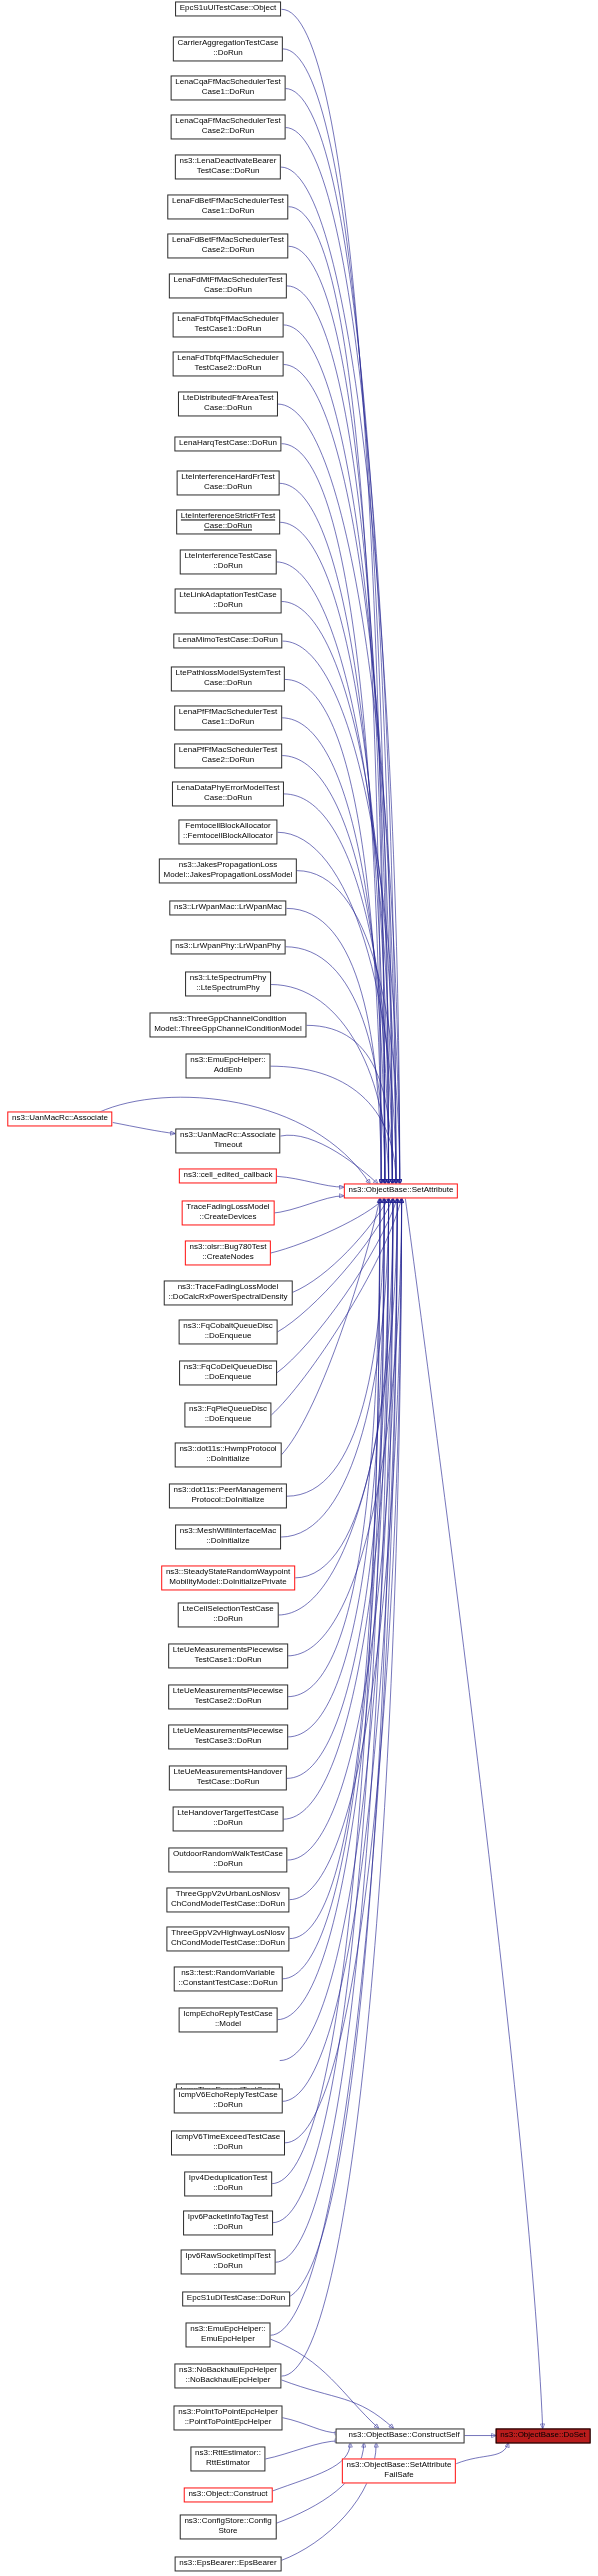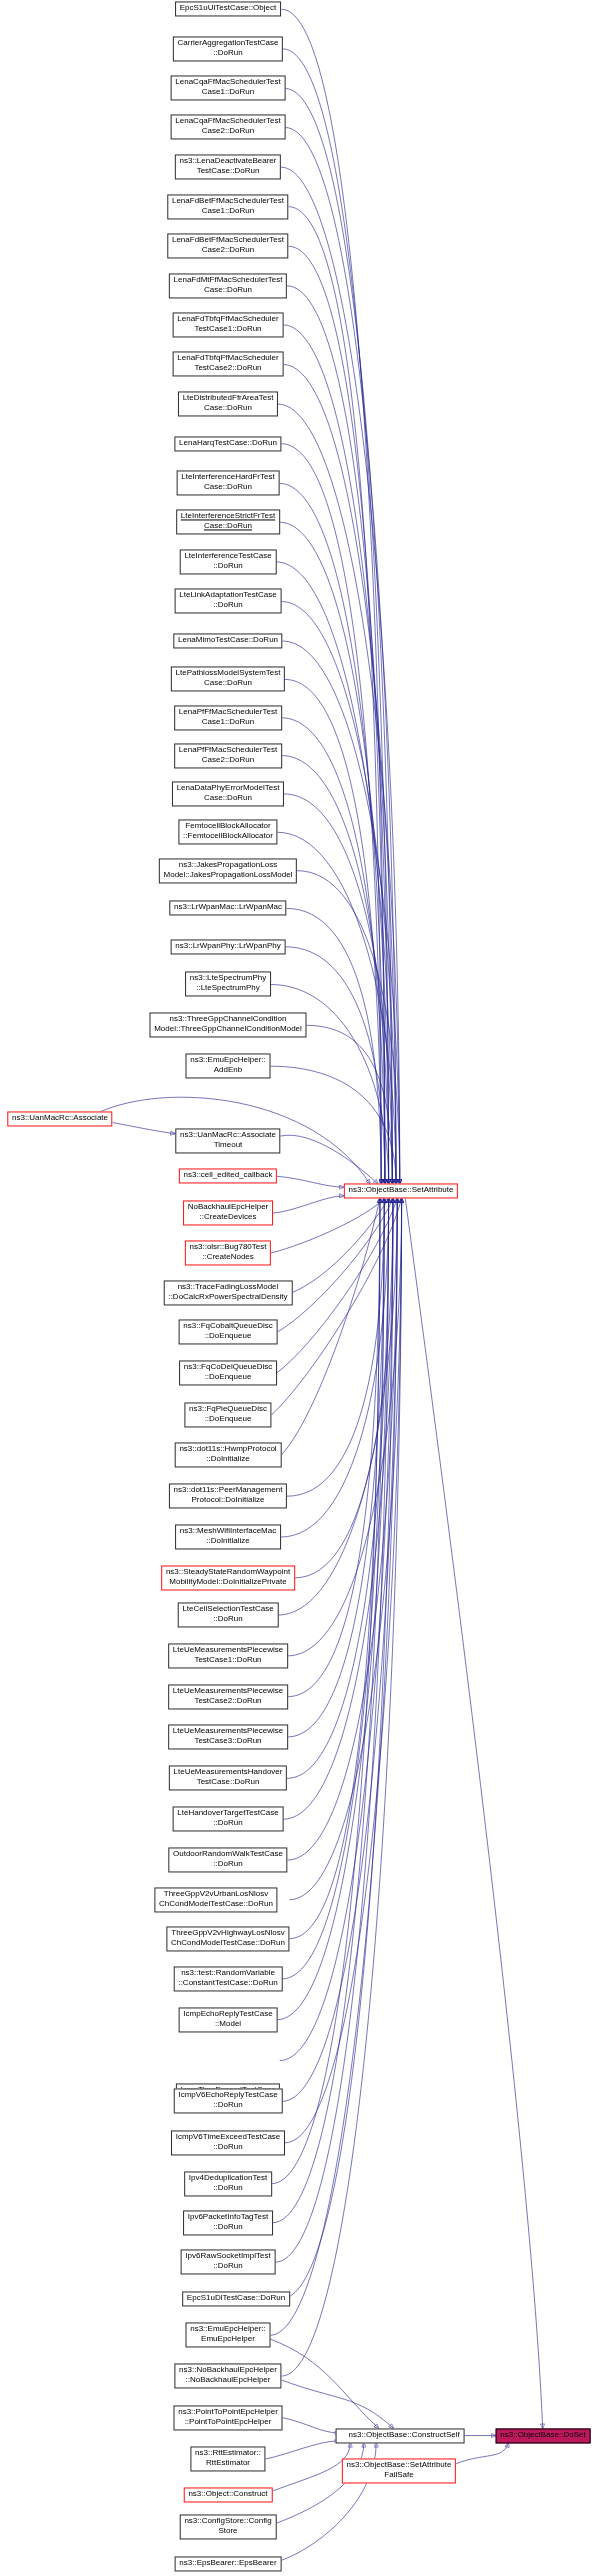--- a/index.html
+++ b/index.html
@@ -4,21 +4,21 @@
 <style>
   html,body{margin:0;padding:0;background:#ffffff;}
   .canvas{position:relative;width:599px;height:2576px;background:#ffffff;overflow:hidden;
           font-family:"Liberation Sans",sans-serif;}
   .edge-layer{position:absolute;left:0;top:0;width:599px;height:2576px;z-index:1;}
   .edge-layer path{fill:none;stroke:#202090;stroke-width:1px;}
   .node{position:absolute;transform:translate(-50%,-50%);z-index:2;background:#ffffff;
         border:0.6px solid #2b2b2b;color:#000000;font-size:8px;line-height:10px;
         padding:1.2px 3.7px 1.9px 3.7px;text-align:center;white-space:pre-line;cursor:pointer;}
   .node.red{border:0.6px solid #ff0f0f;}
-  .node.target{background:#be185d;border:0.6px solid #000000;cursor:default;}
+  .node.target{background:#b91c1c;border:0.6px solid #000000;cursor:default;}
 </style>
 </head>
 <body>
 
 <div class="canvas">
   <svg class="edge-layer" width="599" height="2576" viewBox="0 0 968 4163" xmlns="http://www.w3.org/2000/svg">
     <defs>
       <marker id="arrow" viewBox="0 0 10 10" refX="9" refY="5" markerWidth="10" markerHeight="8" orient="auto">
         <path d="M 0 0.8 L 10 5 L 0 9.2 z" fill="#202090" stroke="none"></path>
       </marker>
@@ -146,21 +146,21 @@
     <div class="node " style="left: 228px; top: 984px;">ns3::LteSpectrumPhy
 ::LteSpectrumPhy</div>
     <div class="node " style="left: 228px; top: 1025px;">ns3::ThreeGppChannelCondition
 Model::ThreeGppChannelConditionModel</div>
     <div class="node " style="left: 228px; top: 1066px;">ns3::EmuEpcHelper::
 AddEnb</div>
     <div class="node red" style="left: 60px; top: 1119px;">ns3::UanMacRc::Associate</div>
     <div class="node " style="left: 228px; top: 1141px;">ns3::UanMacRc::Associate
 Timeout</div>
     <div class="node red" style="left: 228px; top: 1176px;">ns3::cell_edited_callback</div>
-    <div class="node red" style="left: 228px; top: 1213px;">NoBackhaulEpcHelper
+    <div class="node red" style="left: 228px; top: 1213px;">TraceFadingLossModel
 ::CreateDevices</div>
     <div class="node red" style="left: 228px; top: 1253px;">ns3::olsr::Bug780Test
 ::CreateNodes</div>
     <div class="node " style="left: 228px; top: 1293px;">ns3::TraceFadingLossModel
 ::DoCalcRxPowerSpectralDensity</div>
     <div class="node " style="left: 228px; top: 1332px;">ns3::FqCobaltQueueDisc
 ::DoEnqueue</div>
     <div class="node " style="left: 228px; top: 1373px;">ns3::FqCoDelQueueDisc
 ::DoEnqueue</div>
     <div class="node " style="left: 228px; top: 1415px;">ns3::FqPieQueueDisc
@@ -180,21 +180,21 @@
     <div class="node " style="left: 228px; top: 1697px;">LteUeMeasurementsPiecewise
 TestCase2::DoRun</div>
     <div class="node " style="left: 228px; top: 1737px;">LteUeMeasurementsPiecewise
 TestCase3::DoRun</div>
     <div class="node " style="left: 228px; top: 1778px;">LteUeMeasurementsHandover
 TestCase::DoRun</div>
     <div class="node " style="left: 228px; top: 1819px;">LteHandoverTargetTestCase
 ::DoRun</div>
     <div class="node " style="left: 228px; top: 1860px;">OutdoorRandomWalkTestCase
 ::DoRun</div>
-    <div class="node " style="left: 216px; top: 1900px;">ThreeGppV2vUrbanLosNlosv
+    <div class="node " style="left: 228px; top: 1900px;">ThreeGppV2vUrbanLosNlosv
 ChCondModelTestCase::DoRun</div>
     <div class="node " style="left: 228px; top: 1939px;">ThreeGppV2vHighwayLosNlosv
 ChCondModelTestCase::DoRun</div>
     <div class="node " style="left: 228px; top: 1979px;">ns3::test::RandomVariable
 ::ConstantTestCase::DoRun</div>
     <div class="node " style="left: 228px; top: 2020px;">IcmpEchoReplyTestCase
 ::Model</div>
     <div class="node " style="left: 228px; top: 2061px; margin-top: 35px;">IcmpTimeExceedTestCase
 ::DoRun</div>
     <div class="node " style="left: 228px; top: 2101px;">IcmpV6EchoReplyTestCase

